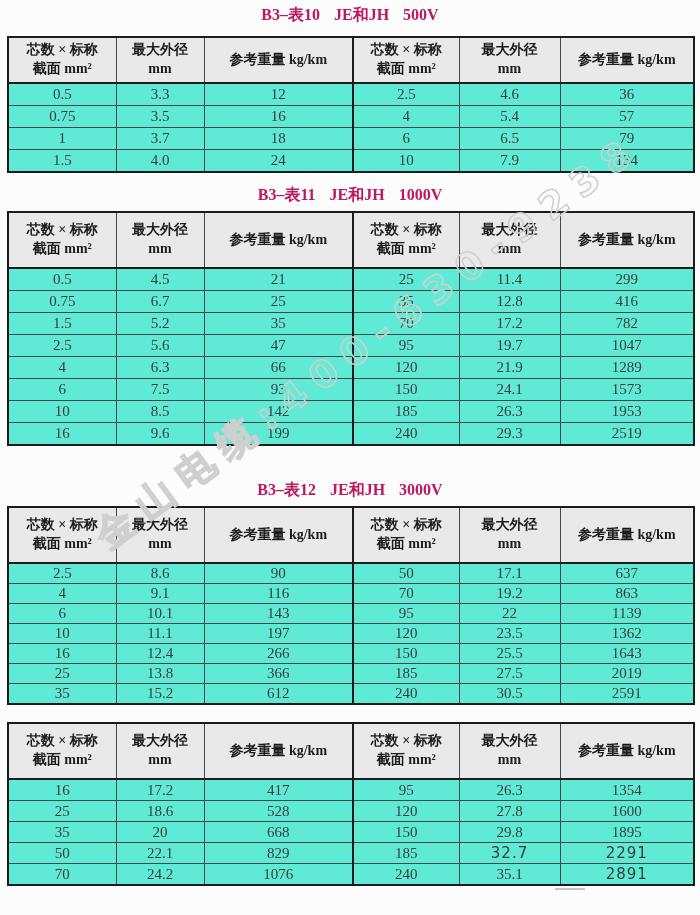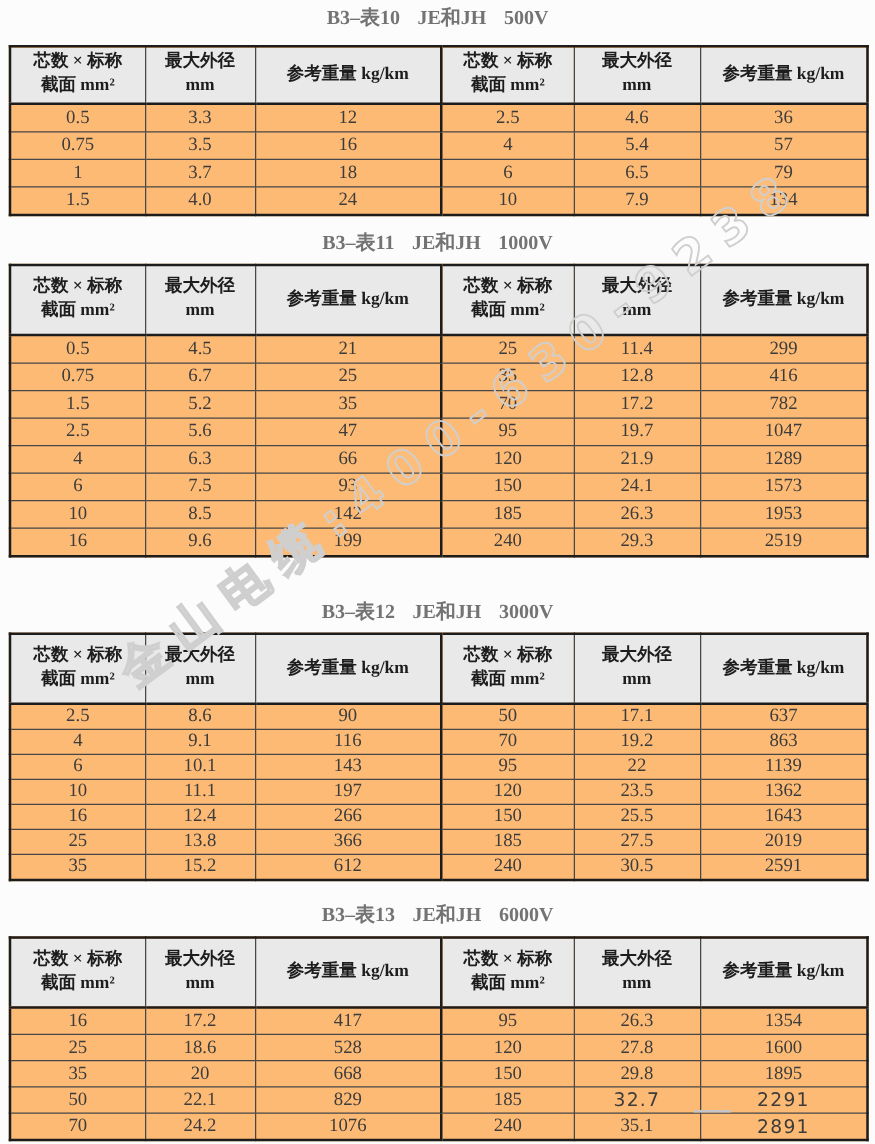--- a/index.html
+++ b/index.html
@@ -14,34 +14,34 @@
   }
   .table-section{position:absolute;left:7px;width:686px;}
   .sec0{top:4px;}
   .sec1{top:184px;}
   .sec2{top:479px;}
   .sec3{top:722px;}
   .tbl-title{
     text-align:center;
     font-weight:bold;
     font-size:16px;
-    color:#737373;
+    color:#be185d;
     height:22px;
     line-height:22px;
     white-space:nowrap;
   }
   .sec0 .tbl-title{margin-bottom:10px;}
   .sec1 .tbl-title,.sec2 .tbl-title,.sec3 .tbl-title{margin-bottom:5px;font-family:Liberation Serif, serif;}
   .tbl-title .t-part{display:inline-block;}
   .tbl-title .t-mid{margin:0 14px;}
   table.doc-table{
     border-collapse:collapse;
     table-layout:fixed;
     width:686px;
-    background:#fdba74;
+    background:#5eead4;
     border:2px solid #1c1c1c;
   }
   .doc-table th,.doc-table td{
     border:1px solid #474747;
     text-align:center;
     vertical-align:middle;
     padding:0 2px;
     overflow:hidden;
   }
   .doc-table th{
@@ -370,21 +370,20 @@
               <td>15.2</td>
               <td class="mid-divider">612</td>
               <td>240</td>
               <td>30.5</td>
               <td>2591</td>
             </tr>
           </tbody>
         </table>
       </div>
       <div class="table-section sec3">
-        <div class="tbl-title"><span class="t-part t-id">B3–表13</span><span class="t-part t-mid">JE和JH</span><span class="t-part t-volt">6000V</span></div>
         <table class="doc-table">
           <colgroup>
             <col style="width: 108px;">
             <col style="width: 88px;">
             <col style="width: 149px;">
             <col style="width: 106px;">
             <col style="width: 101px;">
             <col style="width: 134px;">
           </colgroup>
           <thead>

